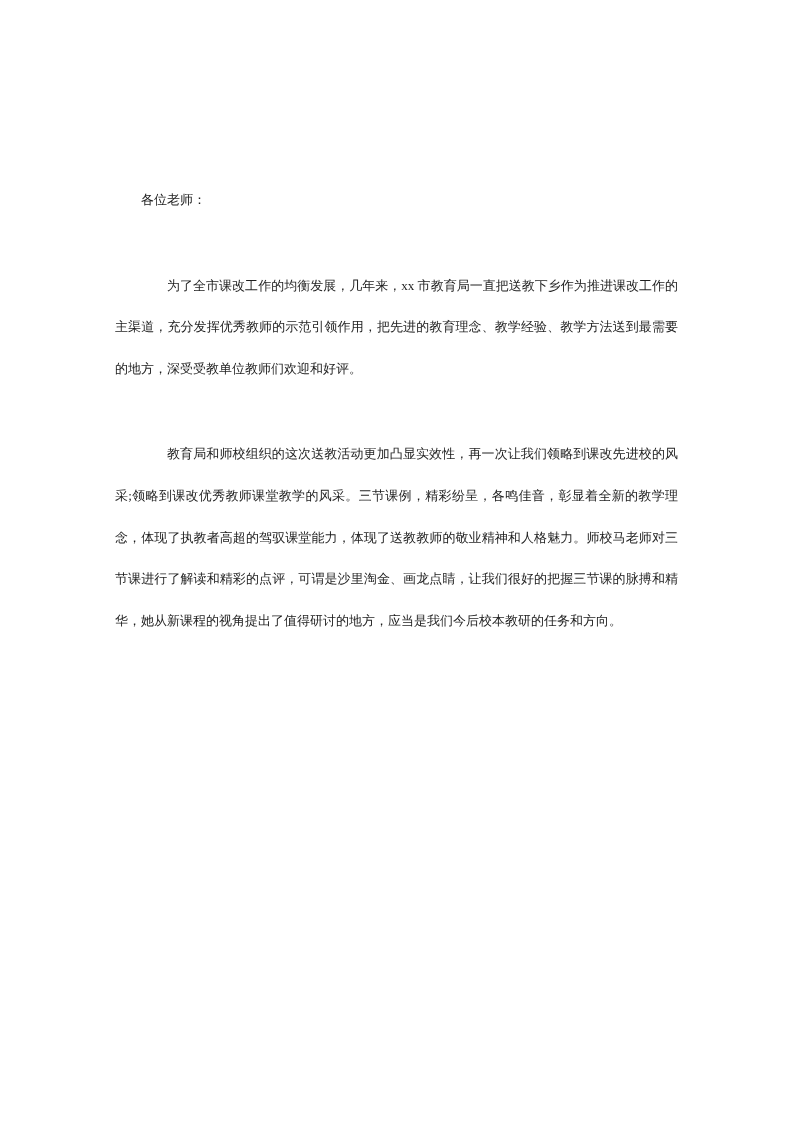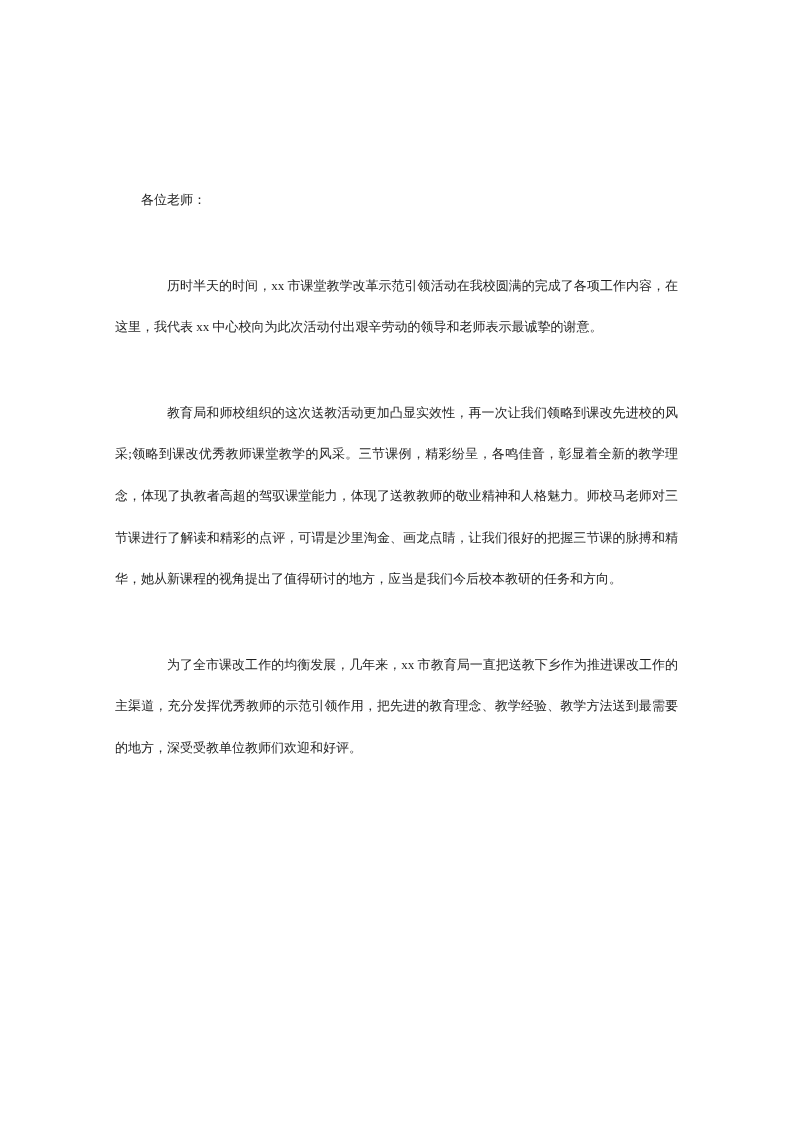--- a/index.html
+++ b/index.html
@@ -36,17 +36,16 @@
   .body-para {
     text-indent: 4em;
   }
 </style>
 </head>
 <body>
 
 <div class="page">
   <div class="content">
     <p class="salutation">各位老师：</p>
-    <p class="body-para">历时半天的时间，xx 市课堂教学改革示范引领活动在我校圆满的完成了各项工作内容，在这里，我代表 xx 中心校向为此次活动付出艰辛劳动的领导和老师表示最诚挚的谢意。</p>
+    <p class="body-para">为了全市课改工作的均衡发展，几年来，xx 市教育局一直把送教下乡作为推进课改工作的主渠道，充分发挥优秀教师的示范引领作用，把先进的教育理念、教学经验、教学方法送到最需要的地方，深受受教单位教师们欢迎和好评。</p>
     <p class="body-para">教育局和师校组织的这次送教活动更加凸显实效性，再一次让我们领略到课改先进校的风采;领略到课改优秀教师课堂教学的风采。三节课例，精彩纷呈，各鸣佳音，彰显着全新的教学理念，体现了执教者高超的驾驭课堂能力，体现了送教教师的敬业精神和人格魅力。师校马老师对三节课进行了解读和精彩的点评，可谓是沙里淘金、画龙点睛，让我们很好的把握三节课的脉搏和精华，她从新课程的视角提出了值得研讨的地方，应当是我们今后校本教研的任务和方向。</p>
-    <p class="body-para">为了全市课改工作的均衡发展，几年来，xx 市教育局一直把送教下乡作为推进课改工作的主渠道，充分发挥优秀教师的示范引领作用，把先进的教育理念、教学经验、教学方法送到最需要的地方，深受受教单位教师们欢迎和好评。</p>
   </div>
 </div>
 
 </body></html>

